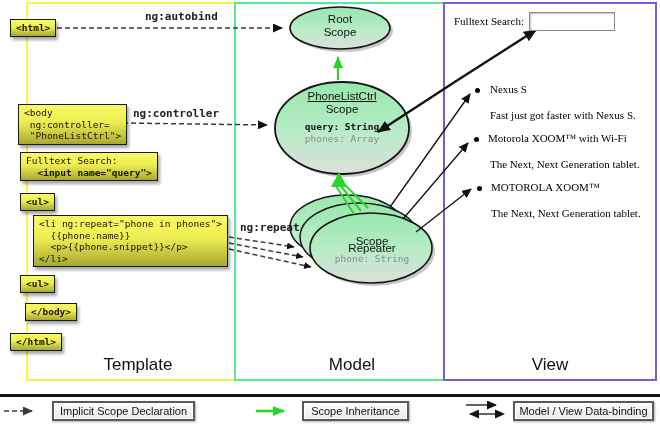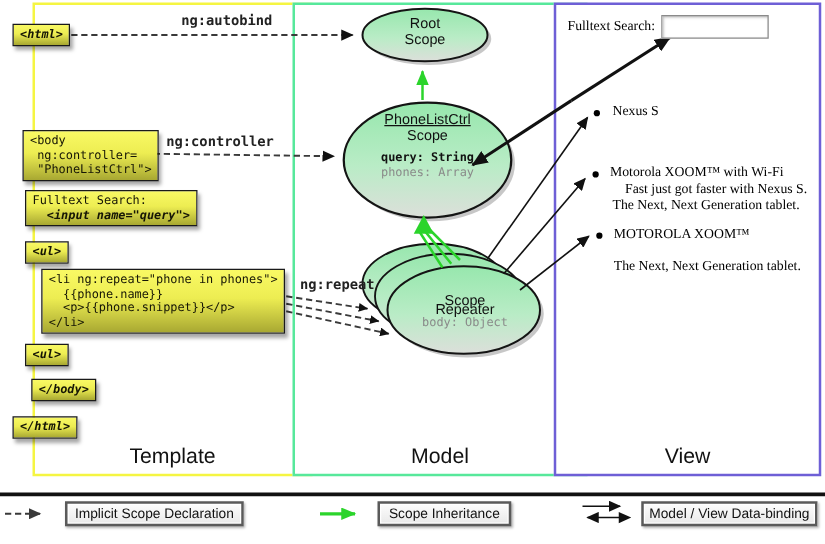--- a/index.html
+++ b/index.html
@@ -22,21 +22,21 @@
   .mk-black{fill:#111;}
   .mk-gray{fill:var(--dashed-gray);}
   .mk-green{fill:var(--arrow-green);}
   .ellipse{fill:url(#scopeGrad);stroke:#141414;}
   .eshadow{fill:rgba(0,0,0,0.22);}
   
   .code-box{position:absolute;z-index:3;white-space:pre;color:#151505;
     font-family:"DejaVu Sans Mono","Liberation Mono",monospace;font-size:9.5px;line-height:11.5px;
     background:linear-gradient(180deg,var(--box-yellow-top) 0%,#eded52 45%,var(--box-yellow-bottom) 100%);
     border:1px solid #1a1a1a;box-shadow:2px 3px 3px rgba(0,0,0,0.35);padding:2px 5px;}
-  .code-bold{font-weight:bold;font-style:italic;}
+  .code-bold{font-weight:bold;}
   .ng-label{position:absolute;z-index:3;font-family:"DejaVu Sans Mono","Liberation Mono",monospace;
     font-size:11px;font-weight:bold;color:#222;}
   
   .scope-title{position:absolute;z-index:3;text-align:center;font-size:11.5px;color:#111;}
   .scope-prop{position:absolute;z-index:3;text-align:center;
     font-family:"DejaVu Sans Mono","Liberation Mono",monospace;font-size:9.5px;}
   .prop-bold{font-weight:bold;color:#111;}
   .prop-gray{color:var(--text-gray);}
   
   .serif{position:absolute;z-index:3;font-family:"Liberation Serif",serif;font-size:11px;color:#000;}
@@ -155,28 +155,28 @@
   <div class="scope-title" style="left:290px;top:13px;width:100px;">Root</div>
   <div class="scope-title" style="left:290px;top:26px;width:100px;">Scope</div>
 
   <div class="scope-title" style="left:275px;top:90px;width:134px;text-decoration:underline;">PhoneListCtrl</div>
   <div class="scope-title" style="left:275px;top:103px;width:134px;">Scope</div>
   <div class="scope-prop prop-bold" style="left:275px;top:121px;width:134px;">query: String</div>
   <div class="scope-prop prop-gray" style="left:275px;top:133px;width:134px;">phones: Array</div>
 
   <div class="scope-title" style="left:312px;top:222px;width:120px;margin-top:20px;">Repeater</div>
   <div class="scope-title" style="left:312px;top:235px;width:120px;">Scope</div>
-  <div class="scope-prop prop-gray" style="left:312px;top:253px;width:120px;">body: Object</div>
+  <div class="scope-prop prop-gray" style="left:312px;top:253px;width:120px;">phone: String</div>
 
   <div class="serif" style="left:454px;top:15px;">Fulltext Search:</div>
   <input class="view-input" type="text" value="" style="">
 
   <div class="bullet" style="left:475px;top:88px;"></div>
   <div class="serif" style="left:490px;top:83px;">Nexus S</div>
-  <div class="serif" style="left:500px;top:109px;margin-top:36px;">Fast just got faster with Nexus S.</div>
+  <div class="serif" style="left:490px;top:109px;">Fast just got faster with Nexus S.</div>
 
   <div class="bullet" style="left:474px;top:137px;"></div>
   <div class="serif" style="left:488px;top:132px;">Motorola XOOM™  with Wi-Fi</div>
   <div class="serif" style="left:490px;top:158px;">The Next, Next Generation tablet.</div>
 
   <div class="bullet" style="left:477px;top:186px;"></div>
   <div class="serif" style="left:491px;top:181px;">MOTOROLA XOOM™</div>
   <div class="serif" style="left:491px;top:207px;">The Next, Next Generation tablet.</div>
 
   <div class="legend-box" style="left:52px;width:143px;">Implicit Scope Declaration</div>

